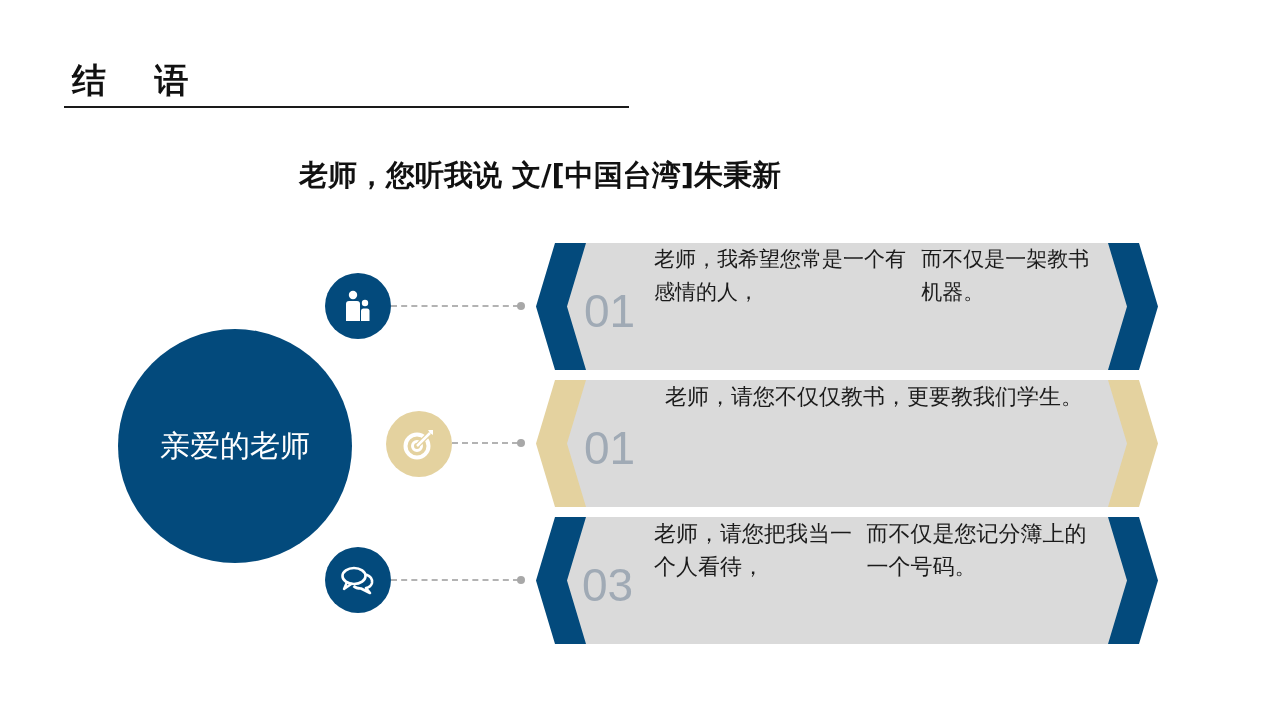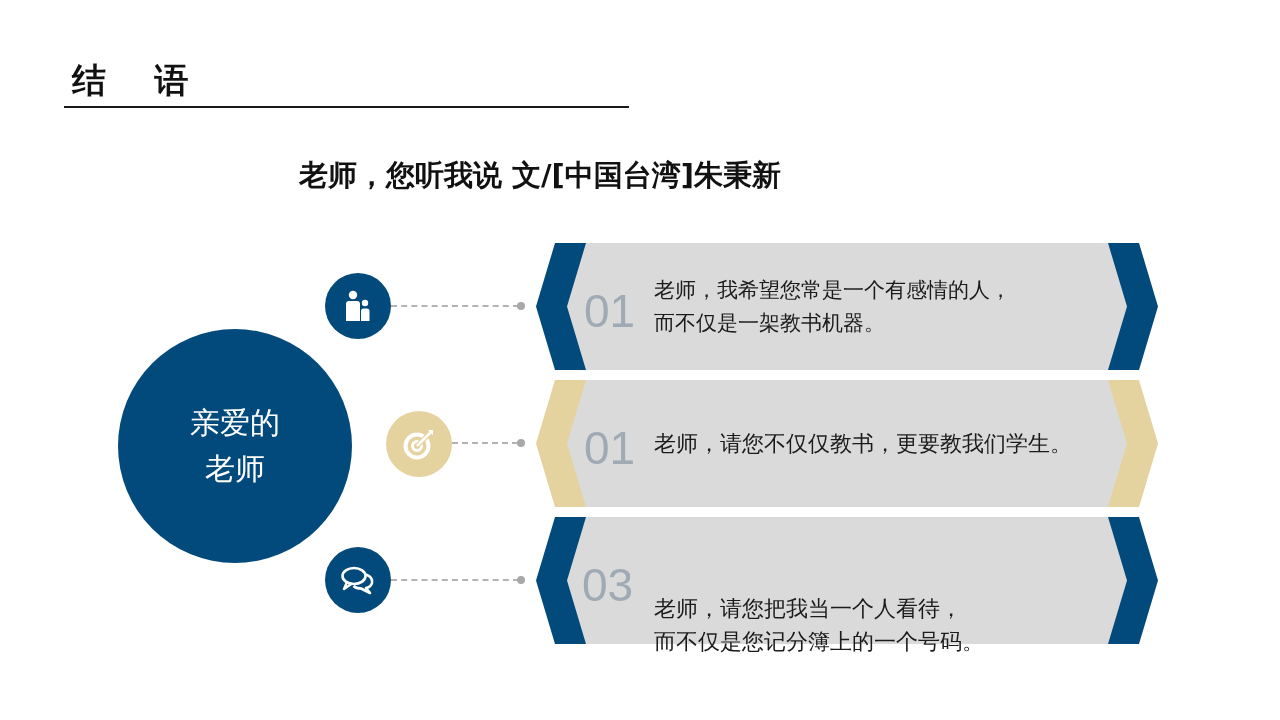--- a/index.html
+++ b/index.html
@@ -1,28 +1,28 @@
 <!DOCTYPE html>
 <html><head>
 <meta charset="utf-8">
 <style>
   html,body{margin:0;padding:0;}
   body{width:1280px;height:720px;background:#ffffff;position:relative;overflow:hidden;font-family:"DejaVu Sans","Liberation Sans",sans-serif;}
   .section-title{position:absolute;left:72px;top:58px;font-family:Liberation Mono, monospace;font-size:34px;font-weight:bold;letter-spacing:14px;color:#111;}
   .title-rule{position:absolute;left:64px;top:106px;width:565px;height:2px;background:#1a1a1a;}
   .poem-title{position:absolute;left:0;width:1080px;top:156px;text-align:center;font-size:29px;font-weight:bold;color:#111;}
-  .hub{position:absolute;left:118px;top:329px;width:234px;height:234px;border-radius:50%;background:#034a7c;color:#fff;display:flex;flex-direction:column;align-items:center;justify-content:center;font-size:30px;line-height:46px;}
+  .hub{position:absolute;left:118px;top:329px;width:234px;height:234px;border-radius:50%;background:#034a7c;color:#fff;display:flex;flex-direction:row;align-items:center;justify-content:center;font-size:30px;line-height:46px;}
   .node{position:absolute;width:66px;height:66px;border-radius:50%;display:flex;align-items:center;justify-content:center;}
   .node svg{display:block;}
   .connector{position:absolute;height:0;border-top:2px dashed #b3b3b3;}
   .dot{position:absolute;width:8px;height:8px;border-radius:50%;background:#a8a8a8;}
   .card{position:absolute;left:536px;width:622px;height:127px;}
   .card svg.shape{position:absolute;left:0;top:0;}
   .card .num{position:absolute;left:48px;top:0;height:135px;display:flex;align-items:center;font-family:"Liberation Sans",sans-serif;font-size:46px;color:#a0aab5;}
-  .card .text{position:absolute;left:118px;right:64px;top:0;height:127px;display:flex;flex-direction:column;justify-content:center;font-size:21px;color:#1b1b1b;line-height:33px;}
+  .card .text{position:absolute;left:118px;right:64px;top:0;height:127px;display:flex;flex-direction:row;justify-content:center;font-size:21px;color:#1b1b1b;line-height:33px;}
 </style>
 </head>
 <body>
 
 <div class="section-title">结 语</div>
 <div class="title-rule"></div>
 
 <div class="poem-title">老师，您听我说  文/[中国台湾]朱秉新</div>
 
 <div class="hub">
@@ -88,17 +88,17 @@
   </div>
 </div>
 
 <div class="card" style="top:517px;">
   <svg class="shape" width="622" height="127" viewBox="0 0 622 127">
     <rect x="19" y="0" width="584" height="127" fill="#dadada"></rect>
     <polygon points="19,0 50,0 31,63.5 50,127 19,127 0,63.5" fill="#034a7c"></polygon>
     <polygon points="572,0 603,0 622,63.5 603,127 572,127 591,63.5" fill="#034a7c"></polygon>
   </svg>
   <div class="num" style="left:46px;">03</div>
-  <div class="text" style="font-size:22px;margin-top:44px;">
+  <div class="text" style="font-size:22px;">
     <span>老师，请您把我当一个人看待，</span>
     <span>而不仅是您记分簿上的一个号码。</span>
   </div>
 </div>
 
 </body></html>

